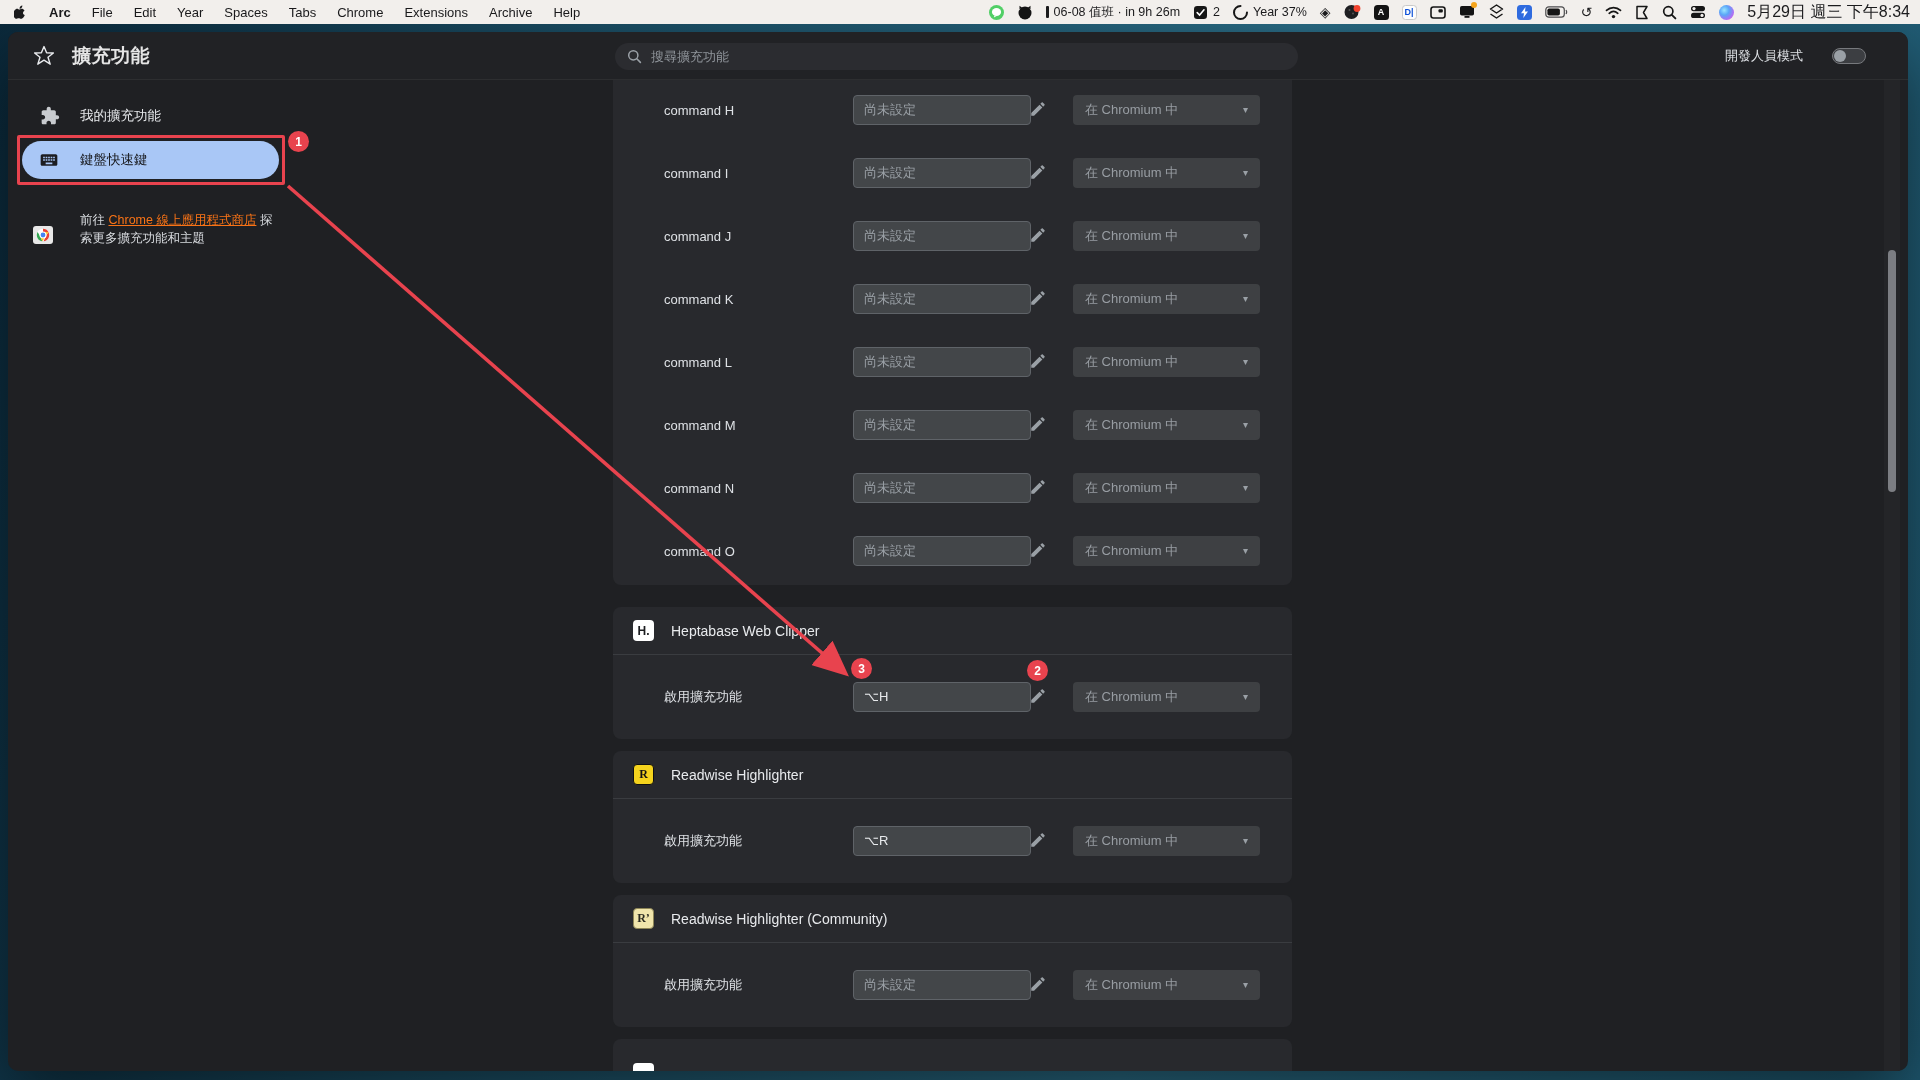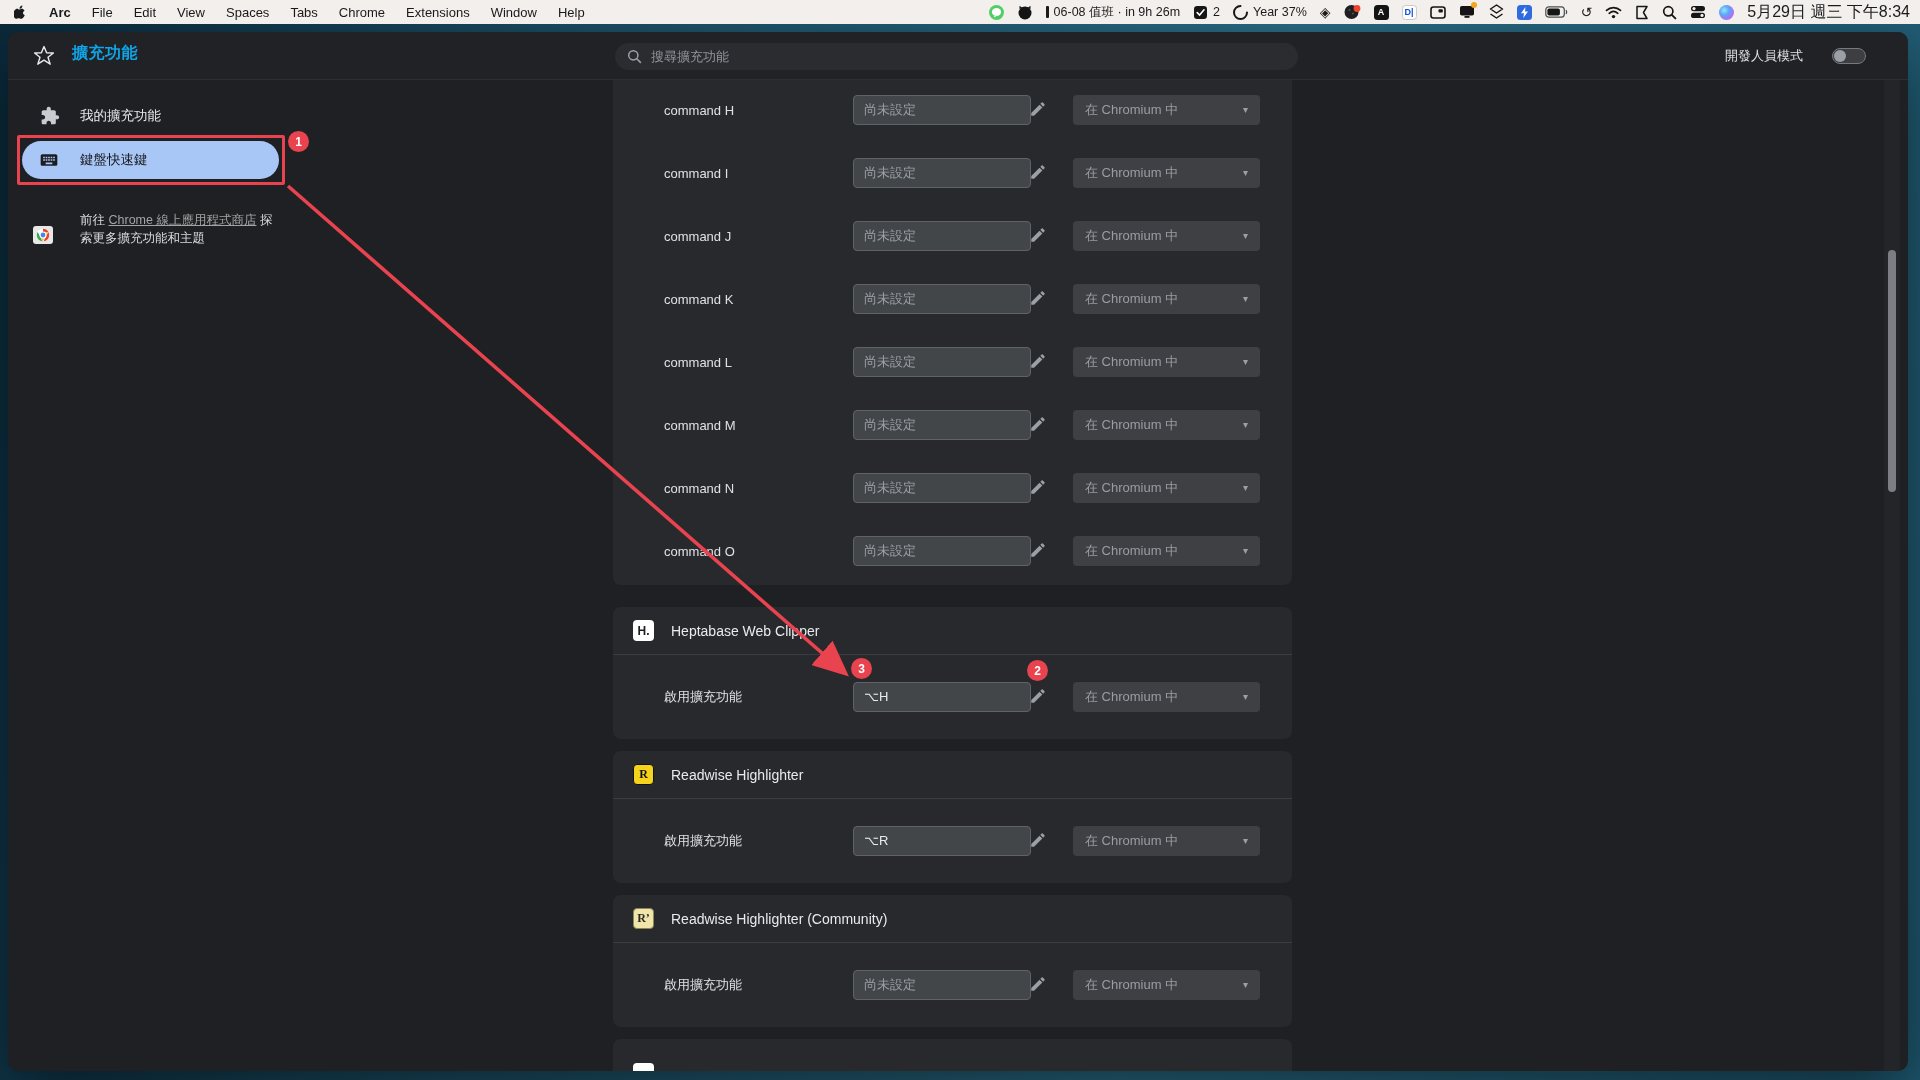--- a/index.html
+++ b/index.html
@@ -28,21 +28,21 @@
   .siri{width:15px;height:15px;border-radius:50%;
     background:radial-gradient(circle at 35% 35%,#9be5ff 0%,#5aa7f7 35%,#b06ef5 70%,#f06fa0 100%);}
   .glyph-ic{font-size:14px;line-height:14px;font-family:"DejaVu Sans",sans-serif;}
   .clock-text{white-space:nowrap;font-size:16px;}
   
   .window{position:absolute;left:8px;top:32px;width:1900px;height:1039px;background:#1f2023;
     border-radius:10px;overflow:hidden;box-shadow:0 24px 70px rgba(0,0,0,.55);}
   .toolbar{position:absolute;top:0;left:0;width:100%;height:48px;background:#212225;
     border-bottom:1px solid rgba(255,255,255,.055);z-index:5;}
   .logo{position:absolute;left:24px;top:12px;width:24px;height:24px;}
-  .page-title{position:absolute;left:64px;top:11px;font-size:16px;font-weight:700;color:#0ea5e9;letter-spacing:.5px;}
+  .page-title{position:absolute;left:64px;top:11px;font-size:19px;font-weight:700;color:#e5e5e5;letter-spacing:.5px;}
   .searchbar{position:absolute;left:607px;top:11px;width:683px;height:27px;border-radius:14px;
     background:#2b2c30;display:flex;align-items:center;padding:0 12px;gap:9px;}
   .searchbar .ph{color:#8f949a;font-size:13px;}
   .devmode{position:absolute;right:42px;top:0;height:48px;display:flex;align-items:center;gap:29px;}
   .devmode .lbl{font-size:13px;color:#e0e3e7;}
   .toggle{width:34px;height:16px;border-radius:8px;background:#3c3e42;border:1px solid #77797d;position:relative;}
   .toggle .knob{position:absolute;left:1px;top:1px;width:12px;height:12px;border-radius:50%;background:#9aa0a6;}
   
   .side-item{position:absolute;display:flex;align-items:center;font-size:13.5px;font-weight:500;color:#e6e8eb;}
   .side-my{left:10px;top:64px;width:250px;height:40px;}
@@ -92,26 +92,26 @@
   <div class="menu-left">
     <span class="apple">
       <svg width="13" height="15" viewBox="0 0 13 15">
           <path fill="#1a1a1c" d="M9.3 0.6c.1.9-.3 1.8-.8 2.4-.6.7-1.5 1.2-2.3 1.1-.1-.9.3-1.8.8-2.3C7.6 1.1 8.6.6 9.3.6zM12 11c-.4 1-.6 1.4-1.2 2.3-.8 1.2-1.9 2.1-3 2.1-1 0-1.3-.6-2.6-.6s-1.7.6-2.6.6c-1.1 0-1.9-1-2.7-2.2C-1.6 10.3-.3 5.8 2 4.6c1-.6 2.1-.4 2.9 0 .7.3 1.3.4 2.1 0 .9-.4 2.1-.7 3.2.1.4.3 1.2.9 1.5 1.6-2.5 1.4-2.1 4.3.3 4.7z" transform="scale(0.9)"></path>
         </svg>
     </span>
     <span id="app-menus" style="display:flex;gap:21px;">
         <span class="menu-item app">Arc</span>
         <span class="menu-item">File</span>
         <span class="menu-item">Edit</span>
-        <span class="menu-item">View</span>
+        <span class="menu-item">Year</span>
         <span class="menu-item">Spaces</span>
         <span class="menu-item">Tabs</span>
         <span class="menu-item">Chrome</span>
         <span class="menu-item">Extensions</span>
-        <span class="menu-item">Window</span>
+        <span class="menu-item">Archive</span>
         <span class="menu-item">Help</span>
       </span>
   </div>
   <div class="menu-right">
     <span class="st-ic">
       <svg width="15" height="15" viewBox="0 0 15 15">
           <circle cx="7.5" cy="7.5" r="7.5" fill="#51cf66"></circle>
           <ellipse cx="7.5" cy="7" rx="4.6" ry="4" fill="#fff"></ellipse>
           <path d="M5.5 10.5 L4.8 12.6 L7.6 10.9 Z" fill="#fff"></path>
         </svg>
@@ -263,21 +263,21 @@
     <svg width="20" height="22" viewBox="0 0 20 22">
         <rect x="0" y="2" width="20" height="18" rx="3" fill="#e8e8e8"></rect>
         <circle cx="10" cy="11" r="6.2" fill="#fff"></circle>
         <path d="M10 4.8 A6.2 6.2 0 0 1 15.4 8 L10 8 Z M15.4 8 A6.2 6.2 0 0 1 10.6 17.2 L13 12 Z" fill="#ea4335"></path>
         <path d="M4.6 8 A6.2 6.2 0 0 0 9.4 17.2 L7 12 Z" fill="#34a853"></path>
         <path d="M15.4 8 L10 8 A4 4 0 0 0 7 12 L9.4 17.2" fill="#fbbc05" opacity="0.9"></path>
         <circle cx="10" cy="11" r="3" fill="#4285f4" stroke="#fff" stroke-width="1.2"></circle>
       </svg>
   </span>
   <div class="store-text">
-    <span>前往 </span><a style="color: #a3a3a3;">Chrome 線上應用程式商店</a><span> 探索更多擴充功能和主題</span>
+    <span>前往 </span><a style="color: #f97316;">Chrome 線上應用程式商店</a><span> 探索更多擴充功能和主題</span>
   </div>
 
   <div class="card" id="card-commands">
       <div style="margin-top: -2px;">
         <div class="srow">
           <div class="srow-label">command H</div>
           <div class="sc-input">尚未設定</div>
           <div class="pencil"><svg width="18" height="18" viewBox="0 0 24 24">
               <path fill="#9aa0a6" d="M3 17.25V21h3.75L17.8 9.94l-3.75-3.75L3 17.25zM20.7 7.04c.39-.39.39-1.02 0-1.41l-2.34-2.34c-.39-.39-1.02-.39-1.41 0l-1.83 1.83 3.75 3.75 1.83-1.83z"></path>
             </svg></div>

